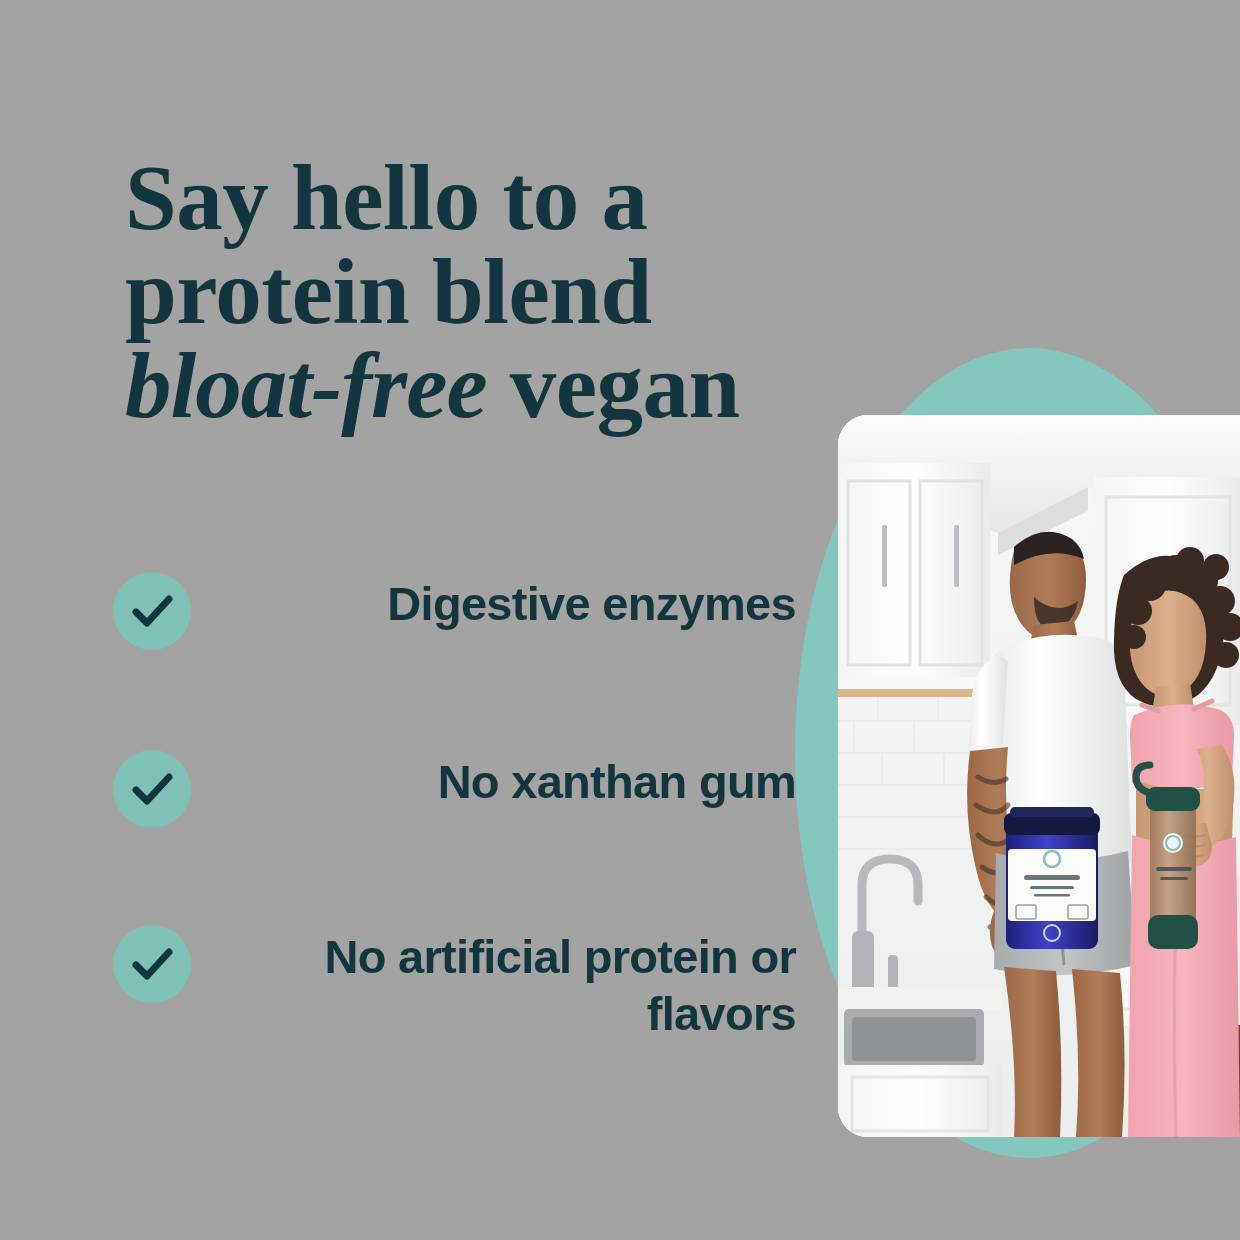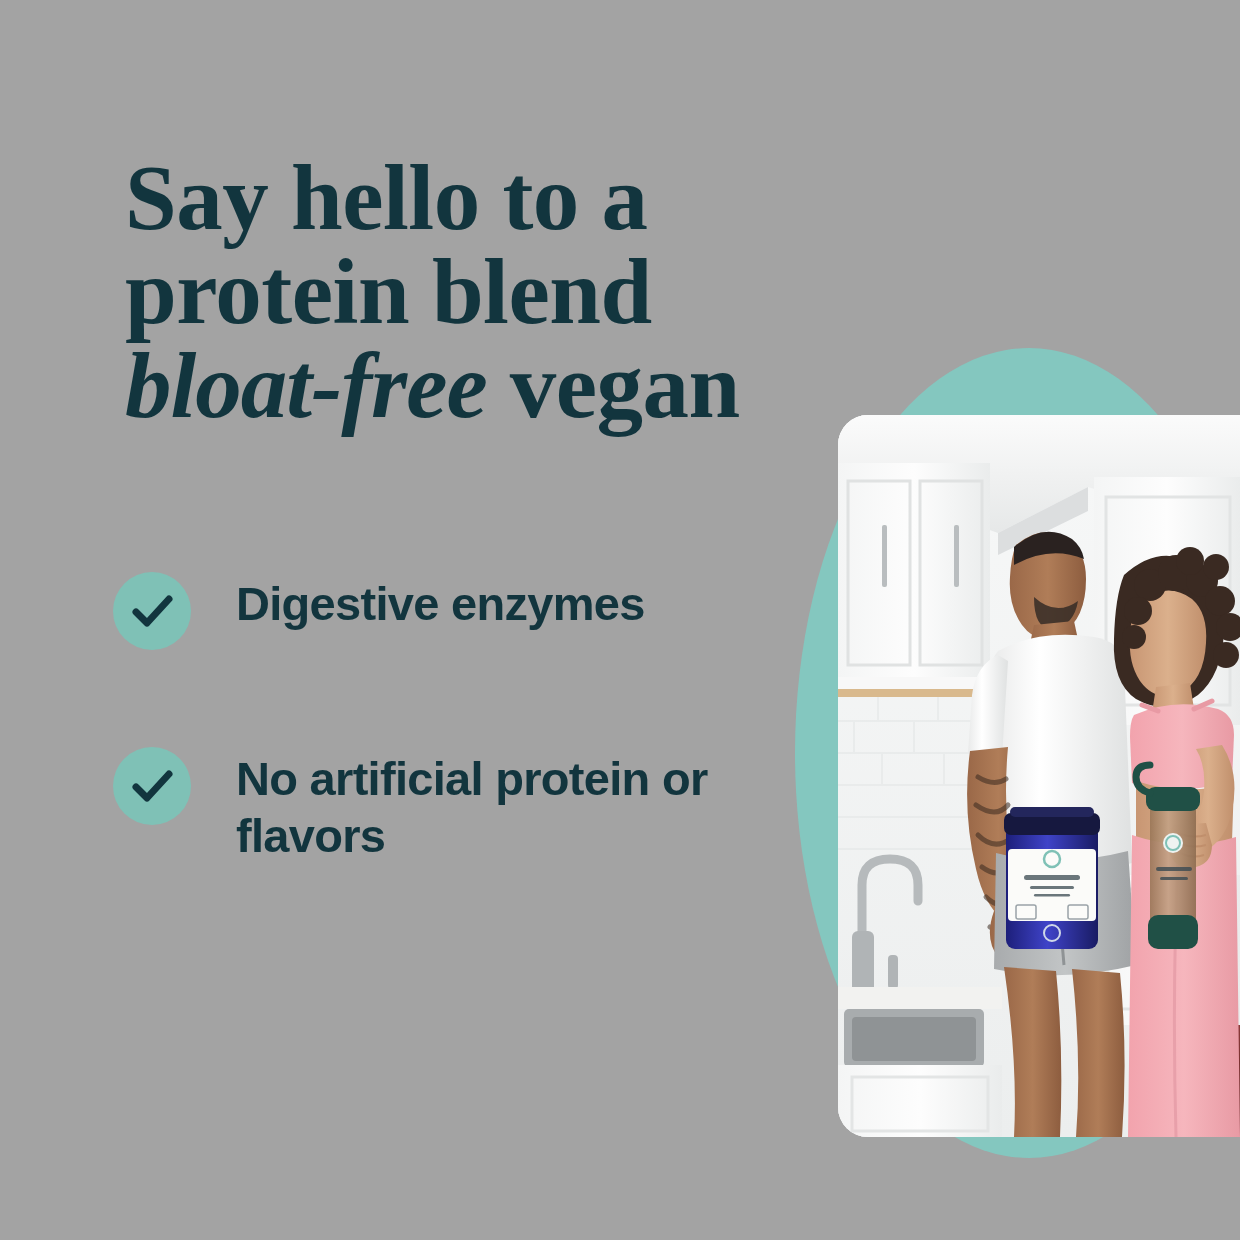--- a/index.html
+++ b/index.html
@@ -44,20 +44,21 @@
 
   
   .checklist {
     position:absolute;
     left:113px; top:572px;
     width:700px;
   }
   .check-item {
     position:relative;
     min-height:78px;
+    text-align:right;
   }
   .check-item.i0 { margin-top:0px; }
   .check-item.i1 { margin-top:100px; }
   .check-item.i2 { margin-top:97px; }
 
   .check-circle {
     position:absolute;
     left:0; top:0;
     width:78px; height:78px;
     border-radius:50%;
@@ -315,20 +316,28 @@
   <ul class="checklist" style="list-style:none;">
     <li class="check-item i0">
       <span class="check-circle">
         <svg width="78" height="78" viewBox="0 0 78 78" aria-hidden="true">
           <path d="M23 40 L34 51 L56 27" fill="none" stroke="#12353e" stroke-width="7" stroke-linecap="round" stroke-linejoin="round"></path>
         </svg>
       </span>
       <span class="check-label">Digestive enzymes</span>
     </li>
 
+    <li class="check-item i1">
+      <span class="check-circle">
+        <svg width="78" height="78" viewBox="0 0 78 78" aria-hidden="true">
+          <path d="M23 40 L34 51 L56 27" fill="none" stroke="#12353e" stroke-width="7" stroke-linecap="round" stroke-linejoin="round"></path>
+        </svg>
+      </span>
+      <span class="check-label">No xanthan gum</span>
+    </li>
 
     <li class="check-item i2">
       <span class="check-circle">
         <svg width="78" height="78" viewBox="0 0 78 78" aria-hidden="true">
           <path d="M23 40 L34 51 L56 27" fill="none" stroke="#12353e" stroke-width="7" stroke-linecap="round" stroke-linejoin="round"></path>
         </svg>
       </span>
       <span class="check-label">No artificial protein or flavors</span>
     </li>
   </ul>

